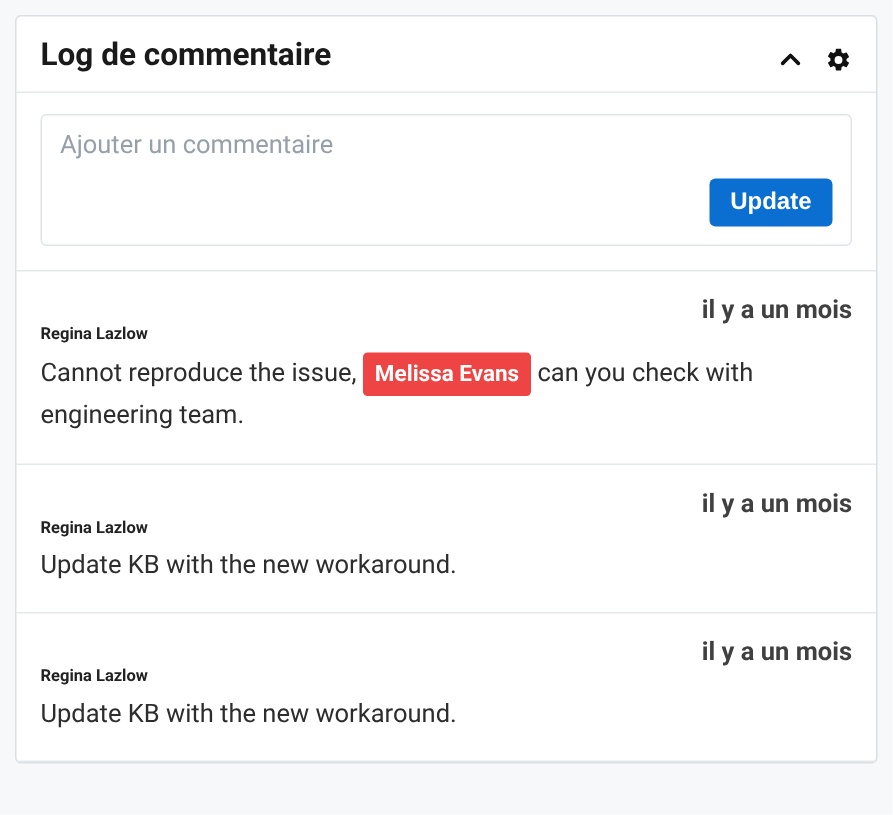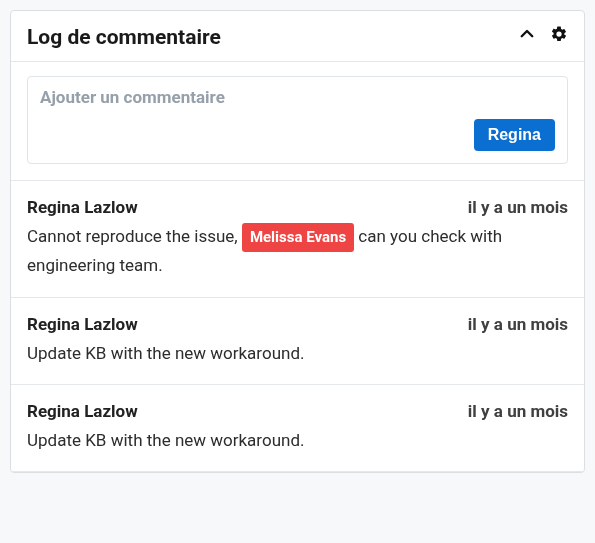--- a/index.html
+++ b/index.html
@@ -11,21 +11,21 @@
     color: #333;
   }
   .panel {
     width: 575px;
     background: #fff;
     border: 1px solid #dbdfe3;
     border-radius: 4px;
   }
   .panel-header {
     display: flex;
-    align-items: flex-start;
+    align-items: flex-end;
     padding: 14px 16px 12px 16px;
     border-bottom: 1px solid #e4e8eb;
   }
   .panel-title {
     flex: 1;
     font-size: 21px;
     font-weight: 700;
     color: #1a1a1a;
   }
   .header-icon {
@@ -49,21 +49,20 @@
   }
   .composer-input {
     border: none;
     outline: none;
     resize: none;
     font-size: 17px;
     color: #ec4899;
     font-family: inherit;
     background: transparent;
     height: 26px;
-    font-weight: bold;
   }
   .composer-input::placeholder { color: #95a0aa; }
   .composer-actions {
     display: flex;
     justify-content: flex-end;
     margin-top: 6px;
   }
   .btn-primary {
     background: #0b6fd1;
     color: #fff;
@@ -78,22 +77,23 @@
     padding: 16px 16px 18px 16px;
     border-bottom: 1px solid #e4e8eb;
   }
   .comment-top {
     display: flex;
     justify-content: space-between;
     margin-bottom: 6px;
   }
   .comment-author {
     font-weight: 700;
-    font-size: 17px;
+    font-size: 11px;
     color: #222;
+    margin-top: 19px;
   }
   .comment-time {
     font-weight: 700;
     font-size: 17px;
     color: #404040;
   }
   .comment-body {
     font-size: 17px;
     color: #2d2d2d;
     line-height: 1.55;
@@ -134,21 +134,21 @@
       <svg width="18" height="18" viewBox="0 0 24 24" fill="currentColor">
           <path d="M19.14,12.94a7.07,7.07,0,0,0,.05-.94,7.07,7.07,0,0,0-.05-.94l2.03-1.58a.5.5,0,0,0,.12-.64l-1.92-3.32a.5.5,0,0,0-.61-.22l-2.39.96a7.03,7.03,0,0,0-1.62-.94l-.36-2.54A.5.5,0,0,0,13.9,2h-3.8a.5.5,0,0,0-.49.42L9.25,4.96a7.03,7.03,0,0,0-1.62.94l-2.39-.96a.5.5,0,0,0-.61.22L2.71,8.48a.5.5,0,0,0,.12.64l2.03,1.58a7.07,7.07,0,0,0-.05.94,7.07,7.07,0,0,0,.05.94L2.83,14.16a.5.5,0,0,0-.12.64l1.92,3.32a.5.5,0,0,0,.61.22l2.39-.96a7.03,7.03,0,0,0,1.62.94l.36,2.54a.5.5,0,0,0,.49.42h3.8a.5.5,0,0,0,.49-.42l.36-2.54a7.03,7.03,0,0,0,1.62-.94l2.39.96a.5.5,0,0,0,.61-.22l1.92-3.32a.5.5,0,0,0-.12-.64ZM12,15.5A3.5,3.5,0,1,1,15.5,12,3.5,3.5,0,0,1,12,15.5Z"></path>
         </svg>
     </div>
   </div>
 
   <div class="composer">
     <div class="composer-box">
       <textarea class="composer-input" placeholder="Ajouter un commentaire" style=""></textarea>
       <div class="composer-actions">
-        <button class="btn-primary">Regina</button>
+        <button class="btn-primary">Update</button>
       </div>
     </div>
   </div>
 
   <div class="comment">
     <div class="comment-top">
       <div class="comment-author">Regina Lazlow</div>
       <div class="comment-time">il y a un mois</div>
     </div>
     <div class="comment-body">

